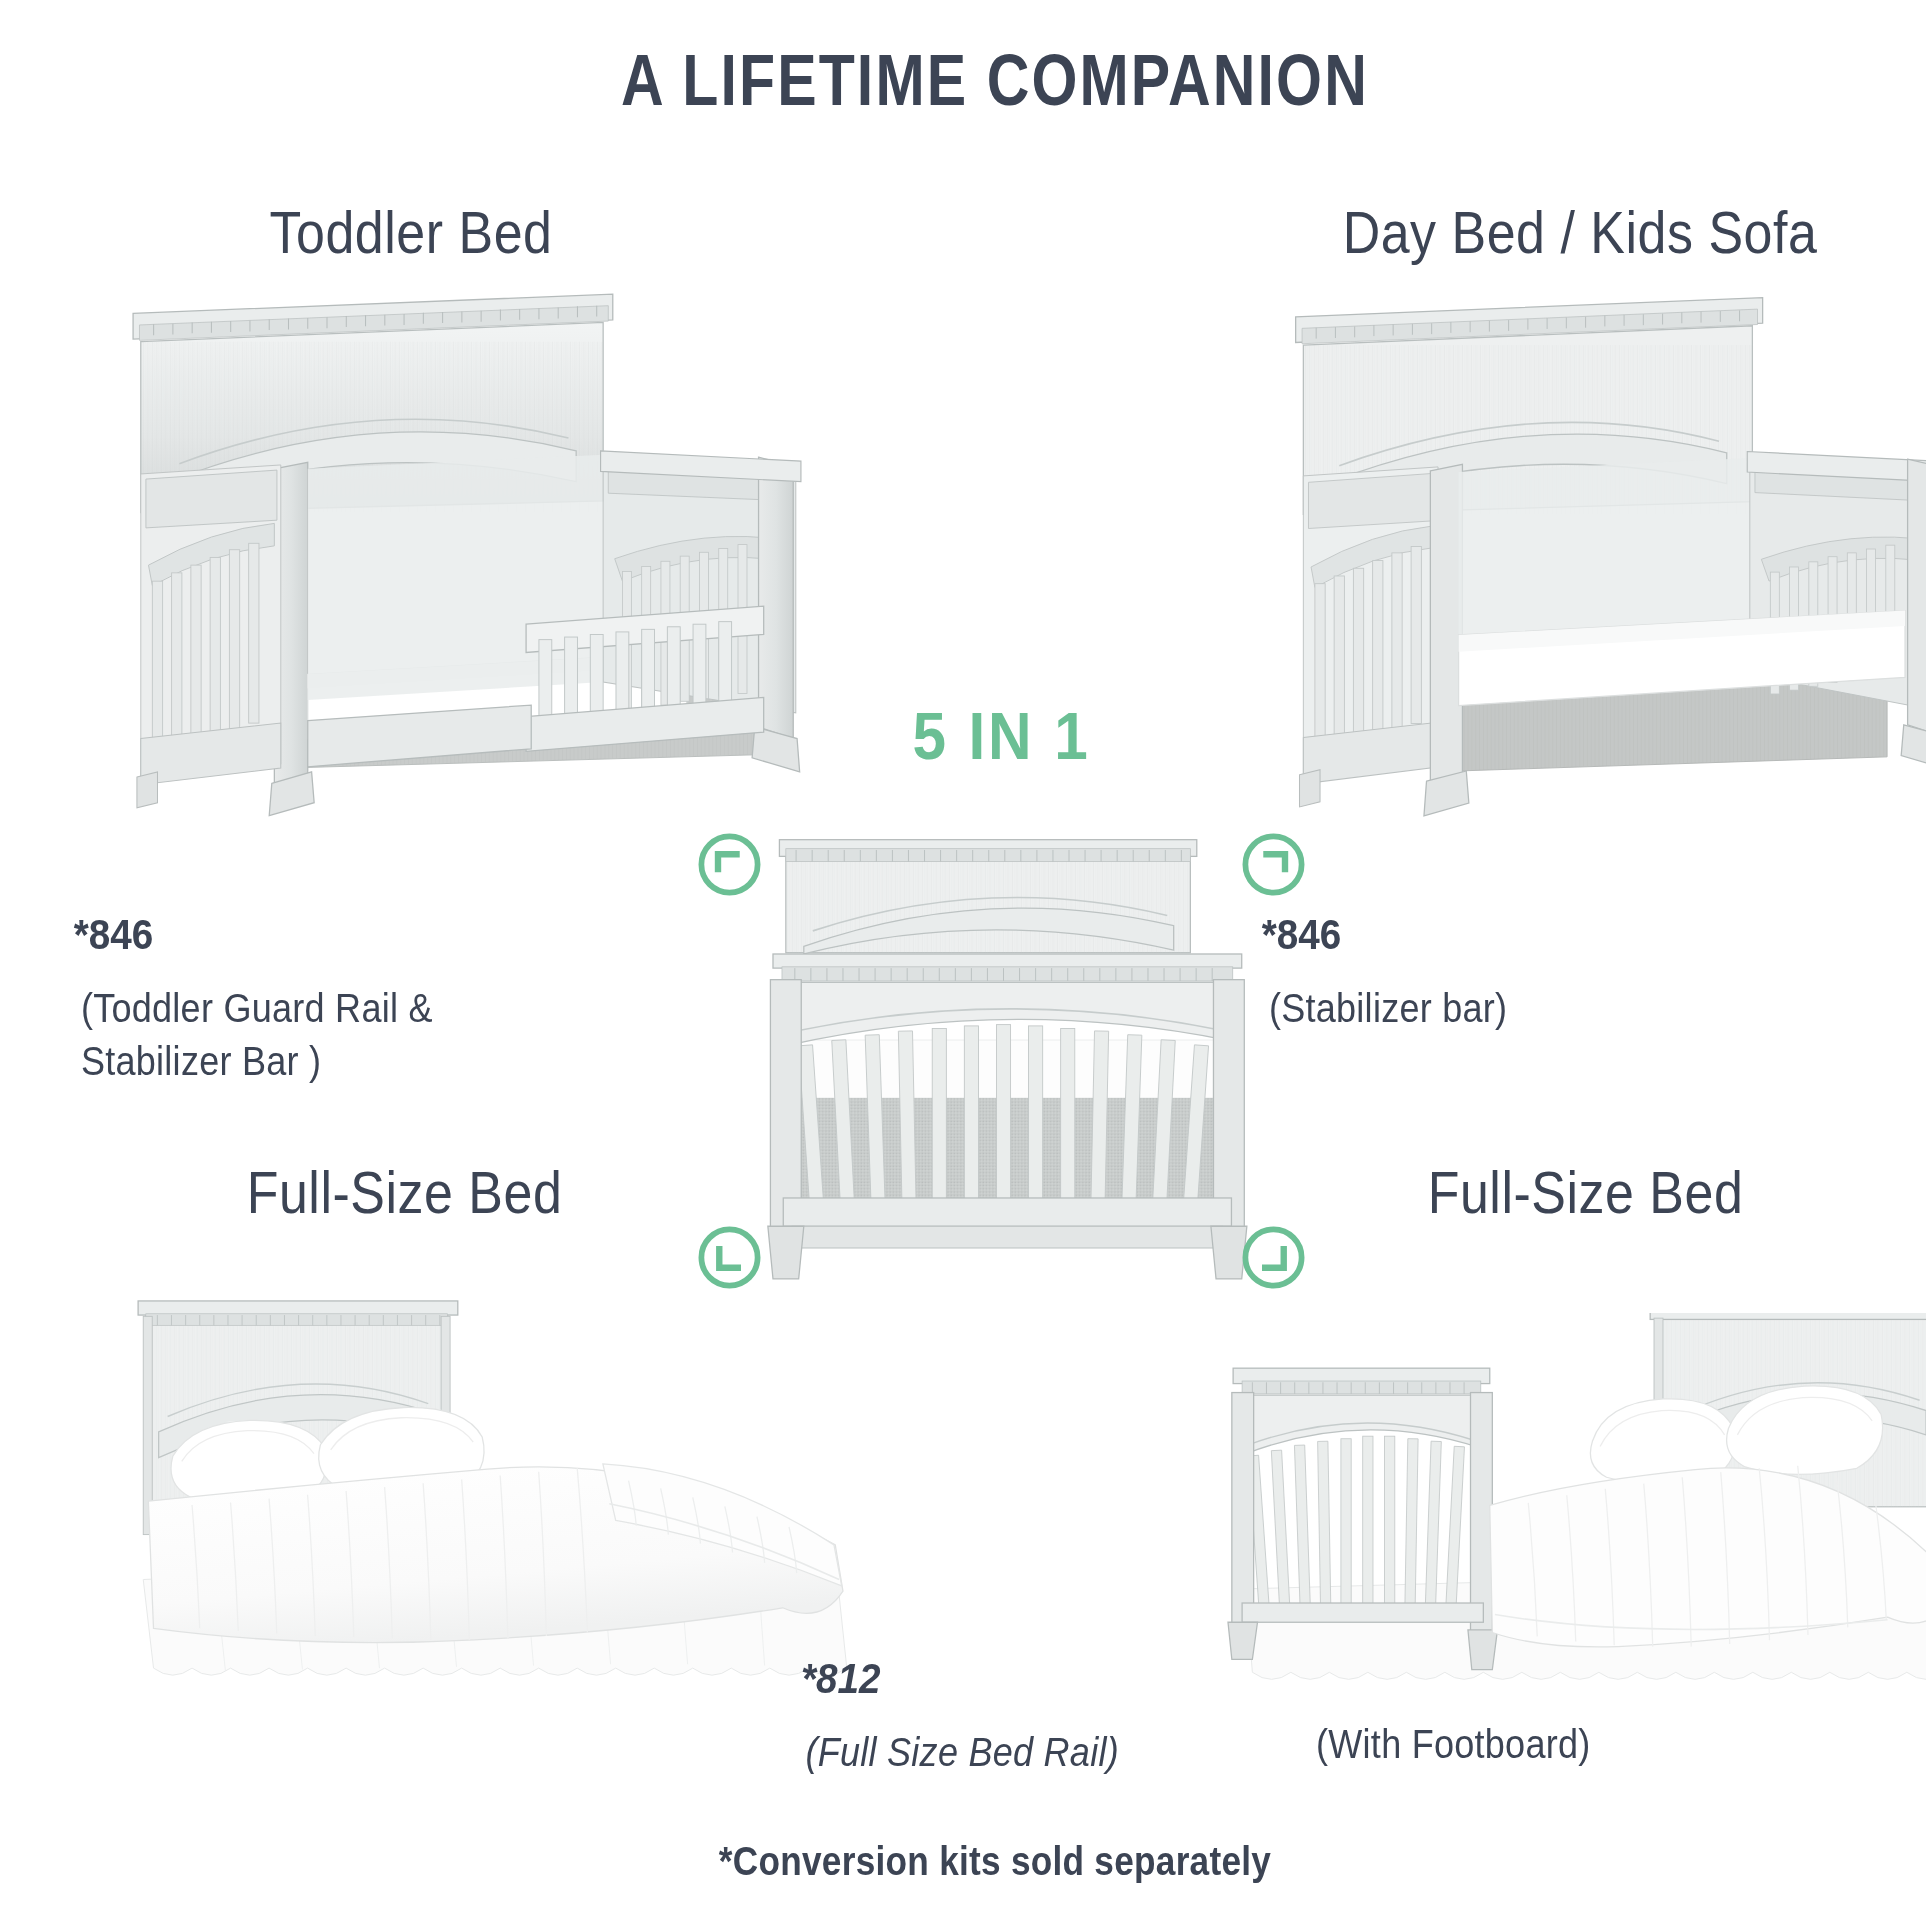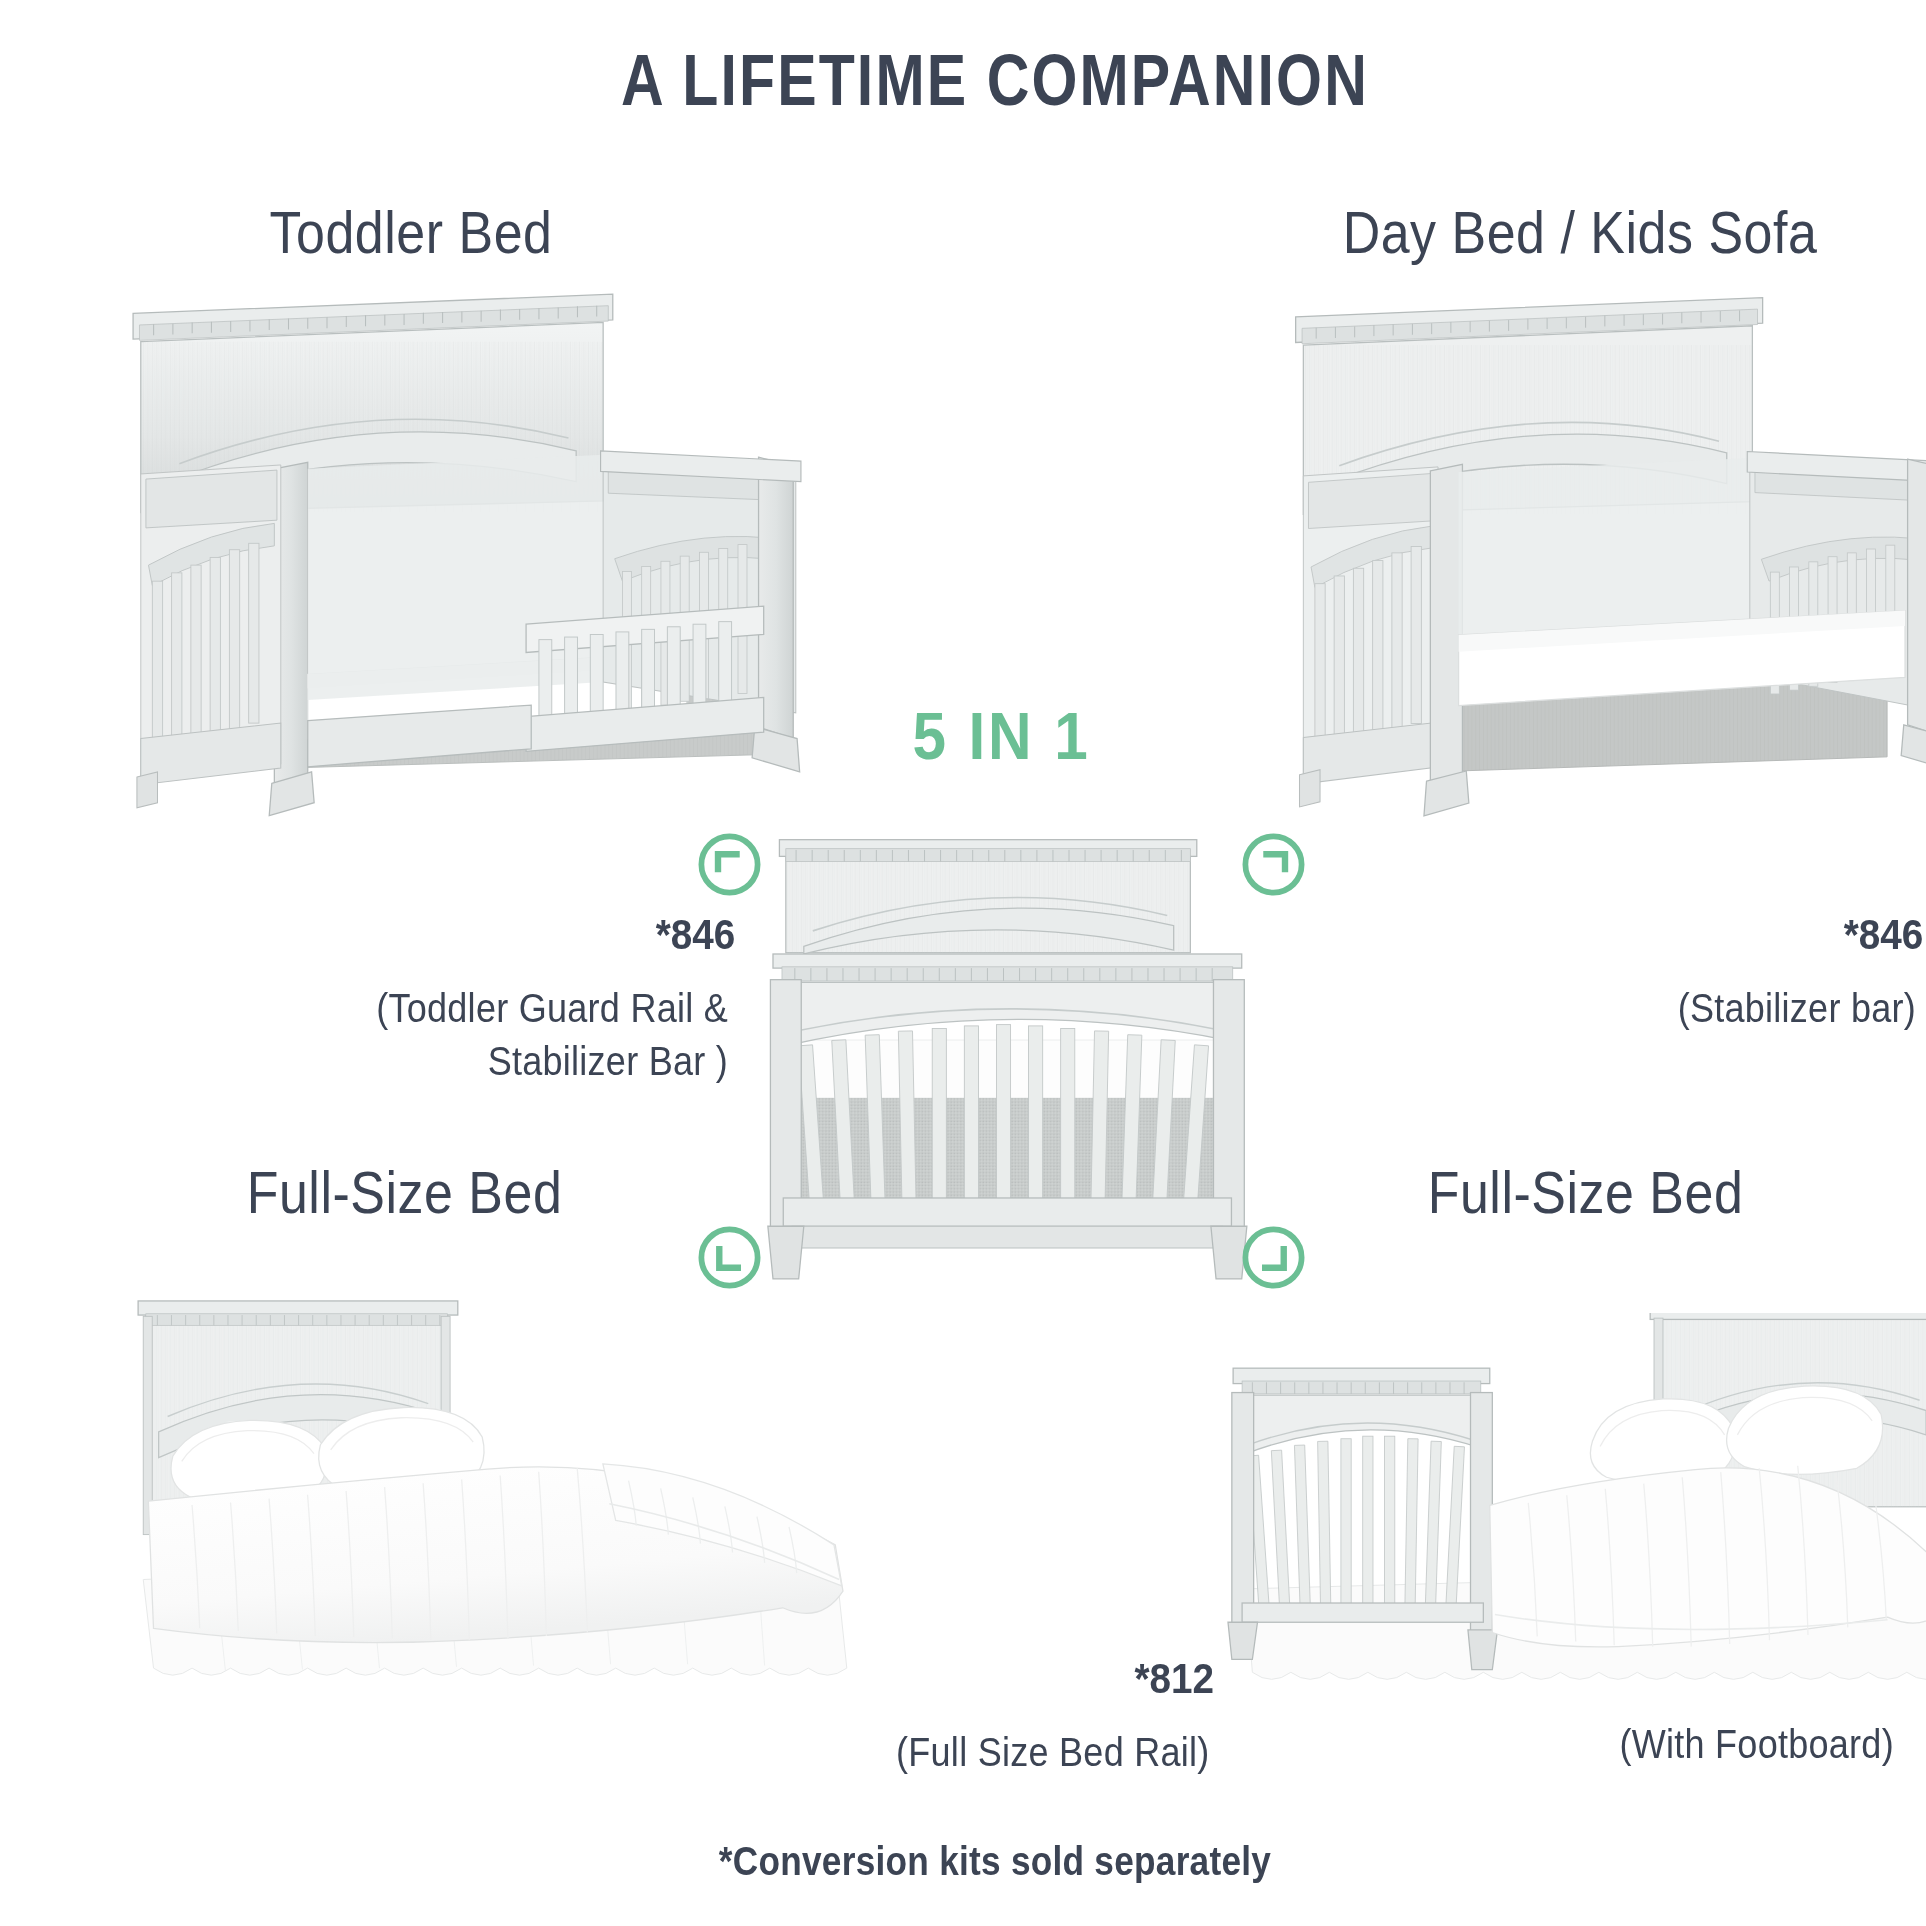--- a/index.html
+++ b/index.html
@@ -51,21 +51,21 @@
     white-space: nowrap;
   }
   #head-toddler  { top: 199px;  left: 0px;   width: 758px; text-align: center; }
   #head-daybed   { top: 199px;  left: 1169px;width: 758px; text-align: center; }
   #head-full-l   { top: 1159px; left: 0px;   width: 745px; text-align: center; }
   #head-full-r   { top: 1159px; left: 1181px;width: 745px; text-align: center; }
 
   
   .caption {
     position: absolute;
-    text-align: right;
+    text-align: left;
     color: #3c4454;
     line-height: 1.25;
     white-space: pre-line;
   }
   .cap-code {
     font-size: 42px;
     font-weight: 600;
     letter-spacing: 0px;
     transform: scaleX(0.92);
     display: block;
@@ -75,21 +75,21 @@
     font-size: 40px;
     font-weight: 300;
     letter-spacing: 0.3px;
     transform: scaleX(0.9);
     display: block;
     line-height: 1.32;
   }
 
   #cap-toddler { top: 896px; left: 13px;   width: 719px; }
   #cap-daybed  { top: 896px; left: 1201px; width: 719px; }
-  #cap-rail    { top: 1640px; left: 751px; width: 449px; }
+  #cap-rail    { top: 1640px; left: 751px; width: 449px; font-style: italic; }
   #cap-left    { top: 1705px; left: 64px;  width: 642px; }
   #cap-right   { top: 1705px; left: 1252px; width: 642px; }
 
   .bottom-note {
     position: absolute;
     top: 1839px;
     left: 0;
     width: 1926px;
     text-align: center;
     font-size: 40px;

